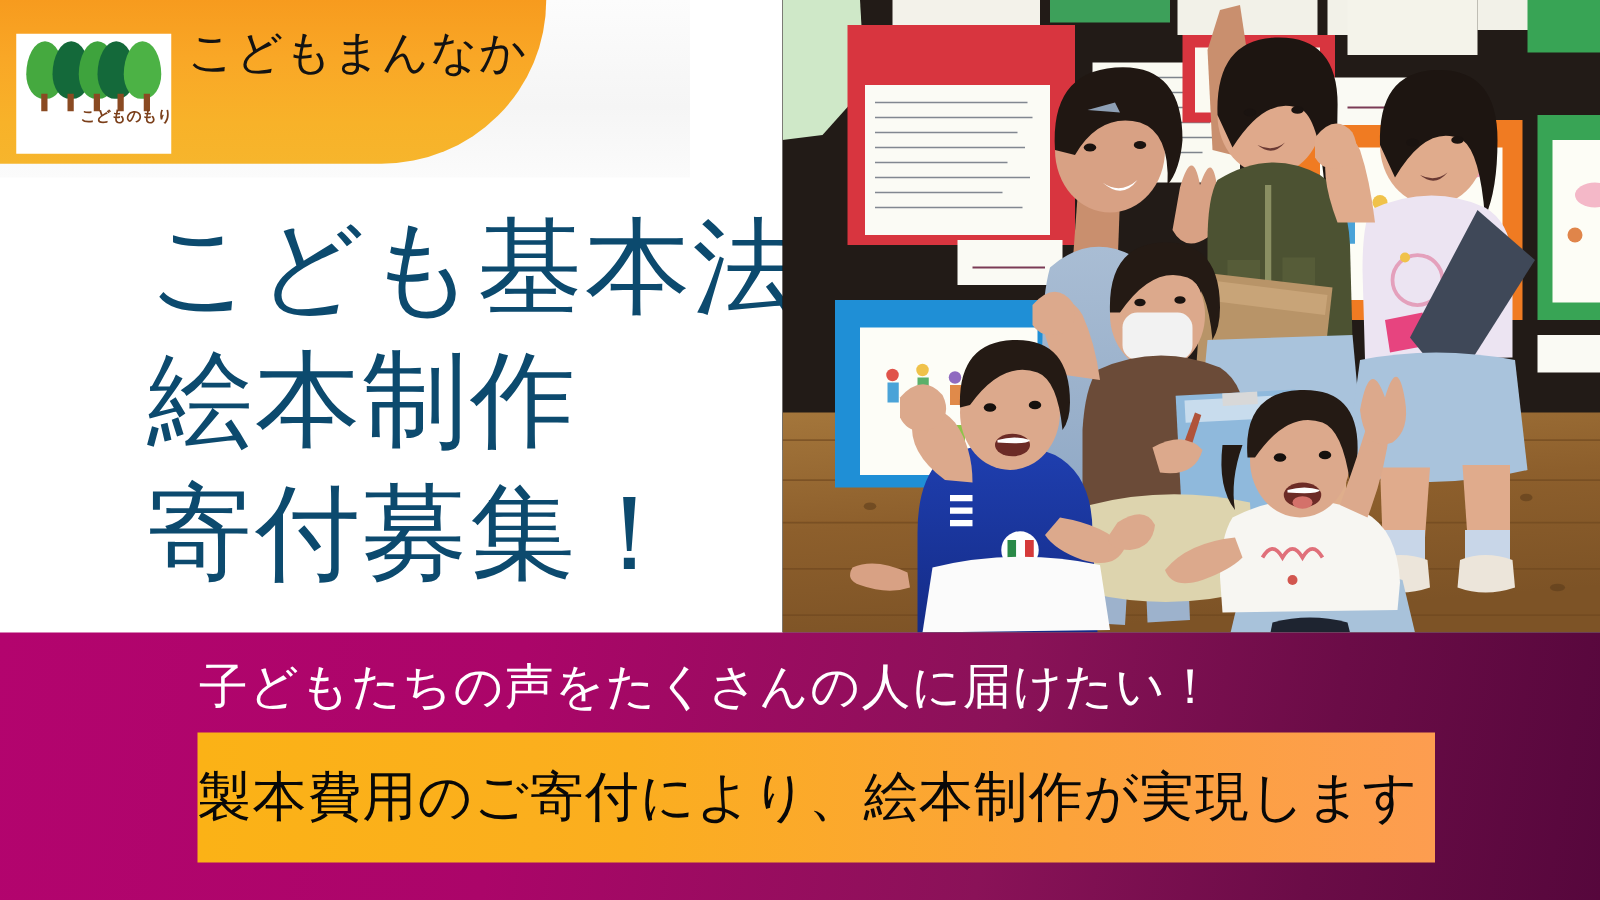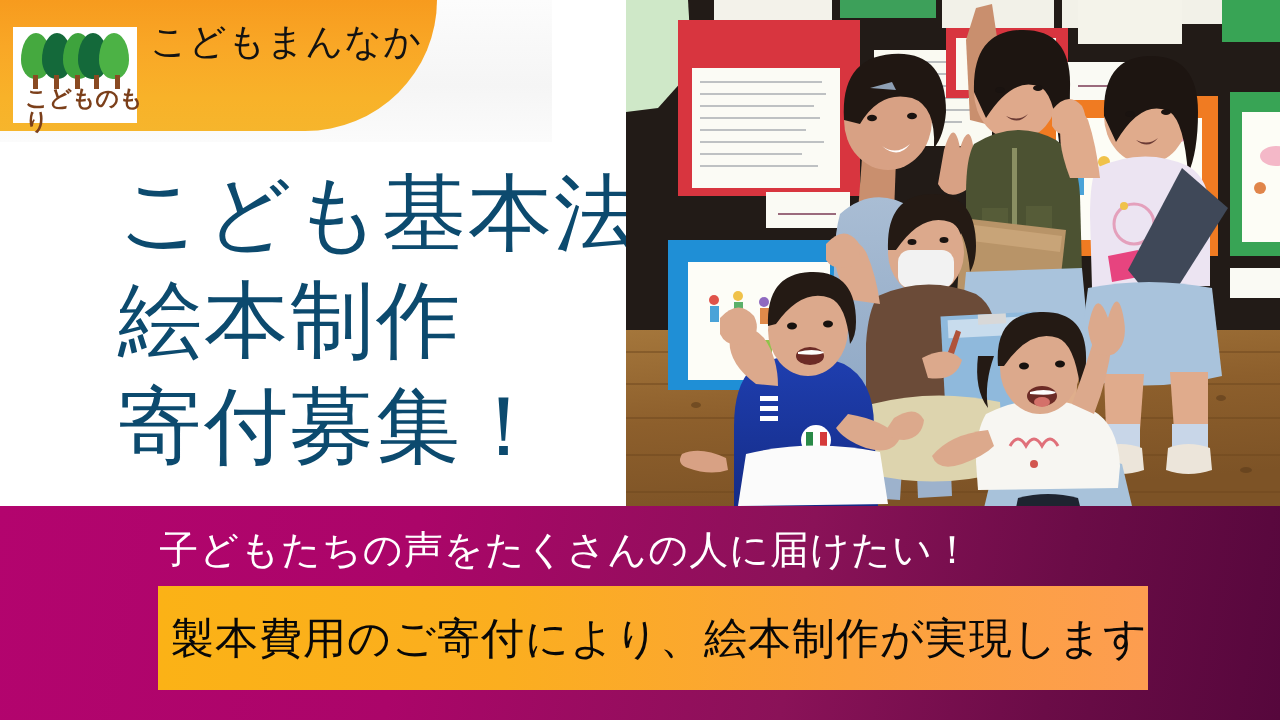--- a/index.html
+++ b/index.html
@@ -13,22 +13,22 @@
   
   .header-plate{position:absolute;left:0;top:0;width:552px;height:142px;
       background:linear-gradient(180deg,#fcfcfc 0%,#f5f5f5 60%,#fbfbfb 100%);}
   .header-banner{position:absolute;left:0;top:0;width:437px;height:131px;
       background:linear-gradient(180deg,#f79b1e 0%,#f9a726 35%,#f8b229 75%,#f6b52c 100%);
       border-bottom-right-radius:132px 131px;}
   .logo-box{position:absolute;left:13px;top:27px;width:124px;height:96px;background:#ffffff;}
   .logo-trees{position:absolute;left:8px;top:6px;width:108px;height:56px;}
   .tree{position:absolute;bottom:10px;width:30px;height:46px;border-radius:50% 50% 46% 46%/58% 58% 42% 42%;}
   .trunk{position:absolute;bottom:0;width:5px;height:14px;background:#8a4a22;}
-  .logo-text{position:absolute;left:12px;top:60px;width:124px;text-align:left;
-      font-size:23px;font-weight:700;color:#7b3f1a;letter-spacing:0px;line-height:1;}
+  .logo-text{position:absolute;left:1px;top:60px;width:124px;text-align:right;
+      font-size:12px;font-weight:700;color:#7b3f1a;letter-spacing:0px;line-height:1;}
   .header-copy{position:absolute;left:150px;top:18px;width:270px;
       font-size:37px;line-height:1.32;color:#131313;font-weight:400;letter-spacing:1px;}
   .header-copy div{white-space:nowrap;}
 
   
   .title-block{position:absolute;left:118px;top:160px;width:510px;}
   .title-line{color:#0c4a6e;font-size:84px;line-height:1.27;letter-spacing:2px;
       white-space:nowrap;font-weight:400;}
 
   
@@ -36,21 +36,21 @@
       background:#17120f;}
   .photo svg{display:block;width:654px;height:506px;}
 
   
   .bottom-banner{position:absolute;left:0;top:506px;width:1280px;height:214px;
       background:linear-gradient(100deg,#b3046e 0%,#ab0569 32%,#8a1258 62%,#6b0c47 82%,#56073c 100%);}
   .banner-headline{position:absolute;left:0;top:24px;width:1132px;text-align:center;
       color:#ffffff;font-size:39px;line-height:1;letter-spacing:1px;white-space:nowrap;}
   .orange-box{position:absolute;left:158px;top:586px;width:990px;height:104px;
       background:linear-gradient(90deg,#fbb216 0%,#fbae1f 35%,#fca33a 70%,#fd9d50 100%);
-      display:flex;align-items:center;justify-content:flex-end;}
+      display:flex;align-items:center;justify-content:flex-start;}
   .orange-box-text{color:#080808;font-size:43px;line-height:1;letter-spacing:1px;white-space:nowrap;}
 </style>
 </head>
 <body>
 
 <div id="poster">
 
   <div class="left-panel"></div>
 
   <div class="header-plate"></div>

